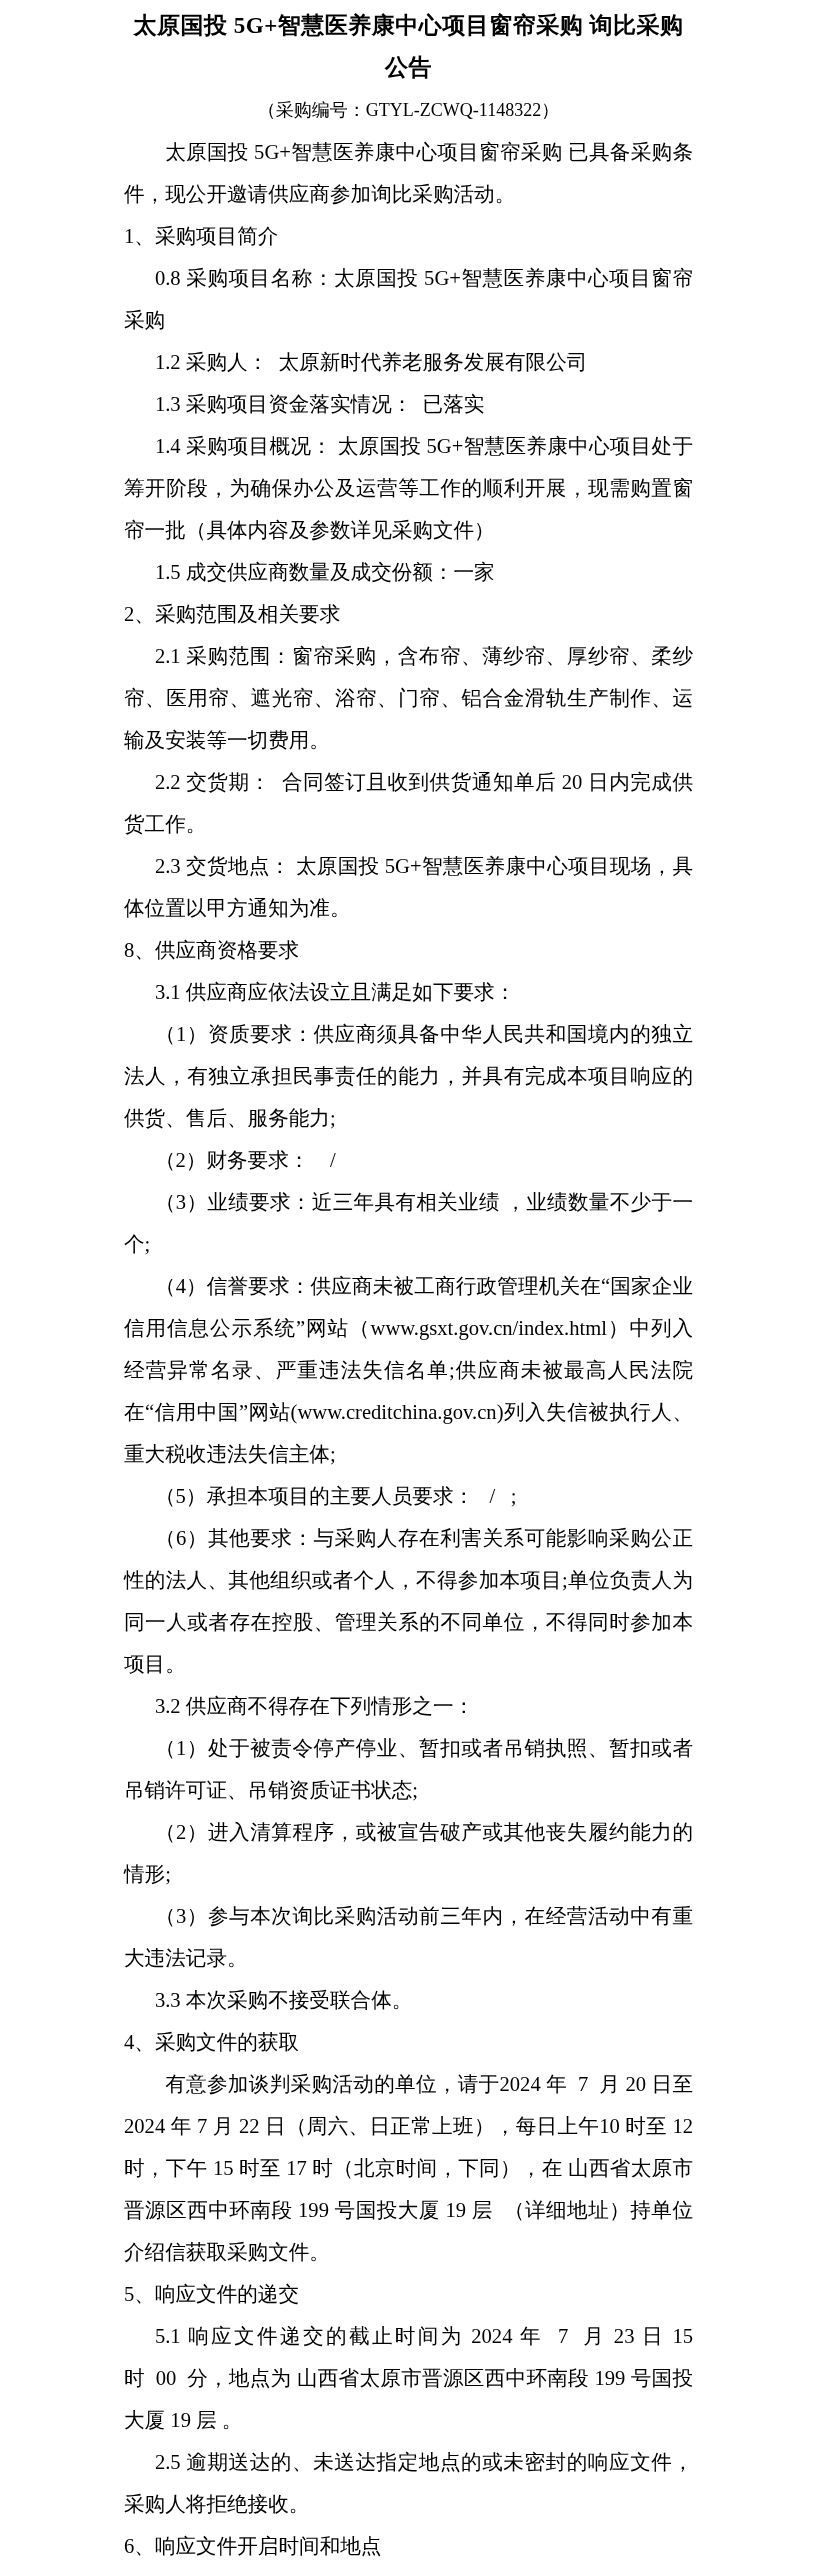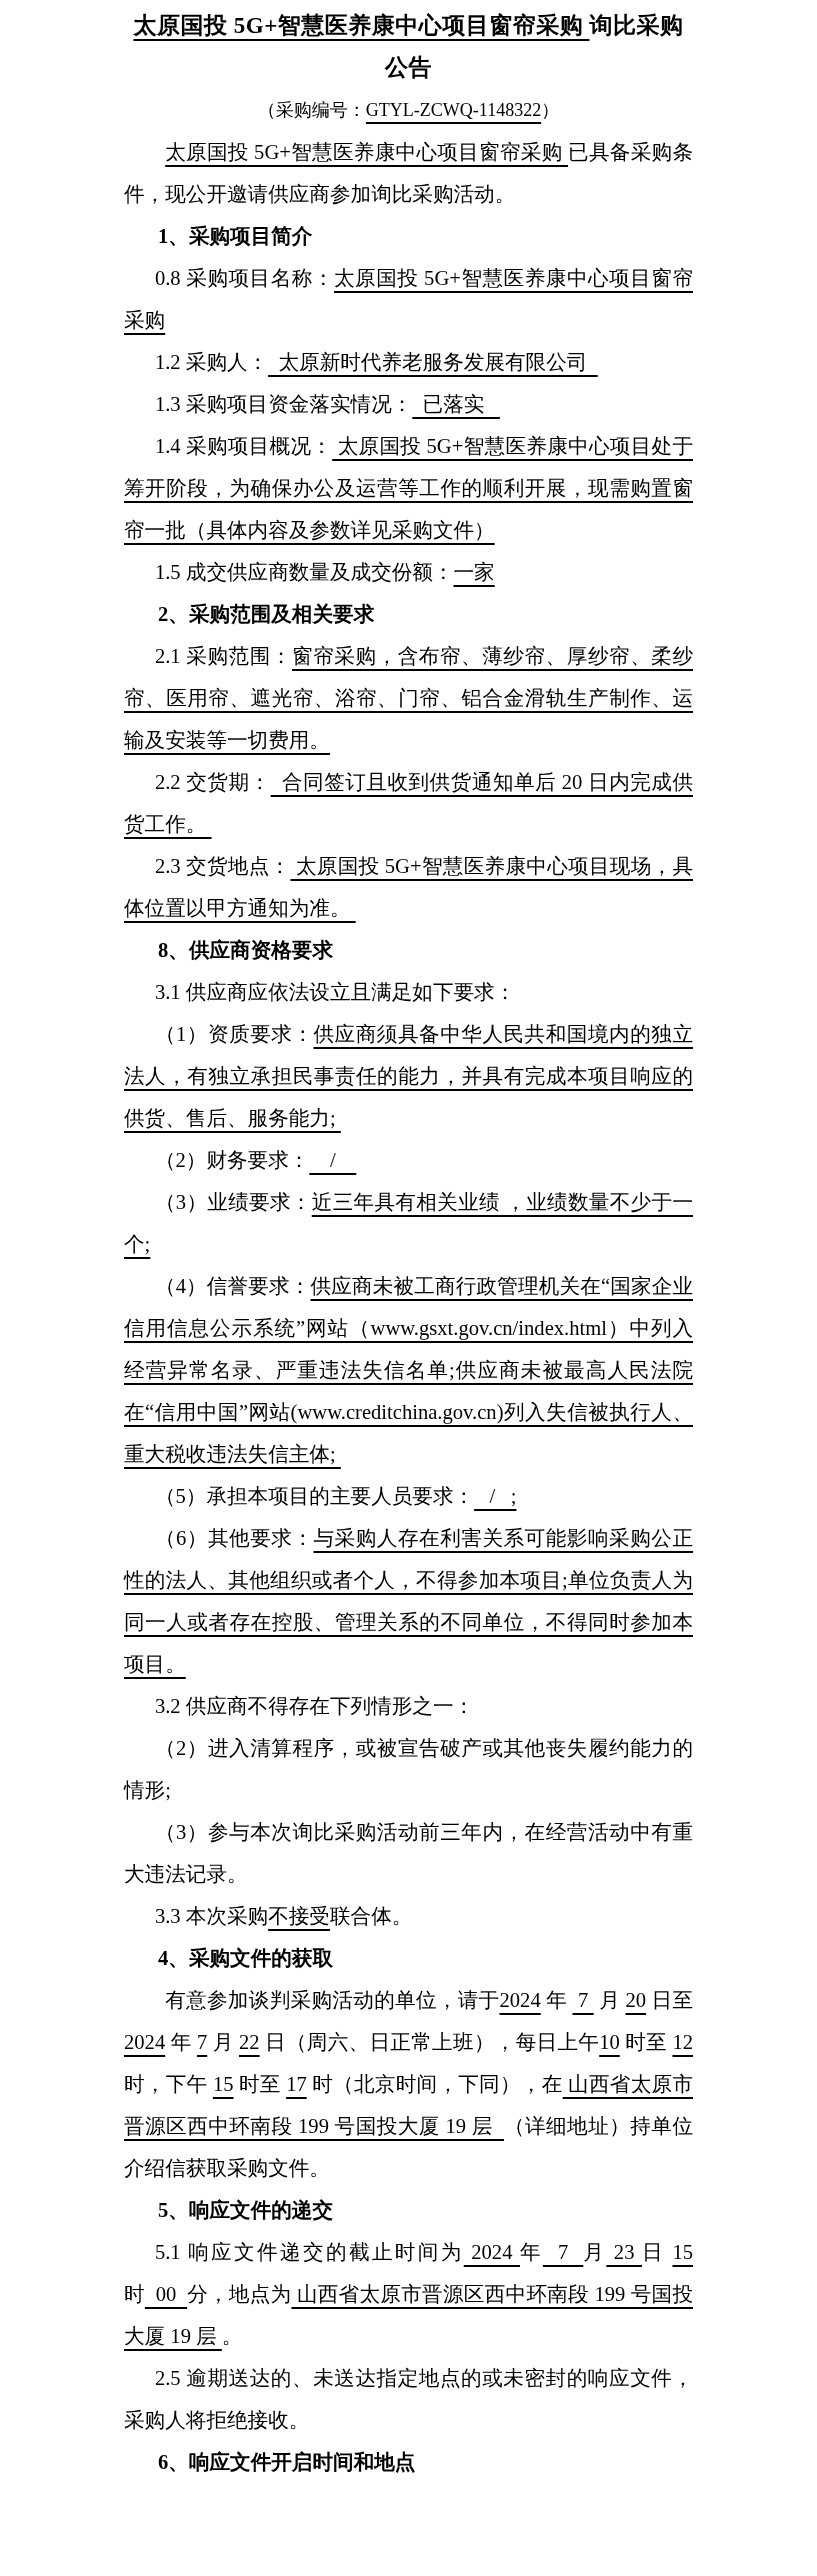--- a/index.html
+++ b/index.html
@@ -32,26 +32,24 @@
     line-height: 42px;
     margin: 0;
   }
   .para {
     margin: 0;
     text-align: justify;
   }
   .para.indent { text-indent: 2em; }
   .para.sub    { text-indent: 1.5em; }
   .para.heading {
-    font-weight: bold;
+    font-weight: normal;
     text-indent: 0;
-    margin-left: 34px;
   }
   .u {
-    text-decoration: underline;
     text-decoration-thickness: 1.5px;
     text-underline-offset: 5.7px;
     text-decoration-color: #000000;
   }
 </style>
 </head>
 <body>
 
 <div class="page">
   <h1 class="title"><span class="u">太原国投 5G+智慧医养康中心项目窗帘采购 </span><span>询比采购公告</span></h1>
@@ -70,20 +68,21 @@
       <div class="para sub"><span>2.3 交货地点：</span><span class="u">&nbsp;太原国投 5G+智慧医养康中心项目现场，具体位置以甲方通知为准。&nbsp;</span></div>
       <div class="para heading"><span>8、供应商资格要求</span></div>
       <div class="para sub"><span>3.1 供应商应依法设立且满足如下要求：</span></div>
       <div class="para sub"><span>（1）资质要求：</span><span class="u">供应商须具备中华人民共和国境内的独立法人，有独立承担民事责任的能力，并具有完成本项目响应的供货、售后、服务能力;&nbsp;</span></div>
       <div class="para sub"><span>（2）财务要求：</span><span class="u">&nbsp;&nbsp;&nbsp;&nbsp;/&nbsp;&nbsp;&nbsp;&nbsp;</span></div>
       <div class="para sub"><span>（3）业绩要求：</span><span class="u">近三年具有相关业绩 ，业绩数量不少于一个;</span></div>
       <div class="para sub"><span>（4）信誉要求：</span><span class="u">供应商未被工商行政管理机关在“国家企业信用信息公示系统”网站（www.gsxt.gov.cn/index.html）中列入经营异常名录、严重违法失信名单;供应商未被最高人民法院在“信用中国”网站(www.creditchina.gov.cn)列入失信被执行人、重大税收违法失信主体;&nbsp;</span></div>
       <div class="para sub"><span>（5）承担本项目的主要人员要求：</span><span class="u">&nbsp;&nbsp;&nbsp;/&nbsp;&nbsp;&nbsp;;</span></div>
       <div class="para sub"><span>（6）其他要求：</span><span class="u">与采购人存在利害关系可能影响采购公正性的法人、其他组织或者个人，不得参加本项目;单位负责人为同一人或者存在控股、管理关系的不同单位，不得同时参加本项目。</span></div>
       <div class="para sub"><span>3.2 供应商不得存在下列情形之一：</span></div>
+      <div class="para sub"><span>（1）处于被责令停产停业、暂扣或者吊销执照、暂扣或者吊销许可证、吊销资质证书状态;</span></div>
       <div class="para sub"><span>（2）进入清算程序，或被宣告破产或其他丧失履约能力的情形;</span></div>
       <div class="para sub"><span>（3）参与本次询比采购活动前三年内，在经营活动中有重大违法记录。</span></div>
       <div class="para sub"><span>3.3 本次采购</span><span class="u">不接受</span><span>联合体。</span></div>
       <div class="para heading"><span>4、采购文件的获取</span></div>
       <div class="para indent"><span>有意参加谈判采购活动的单位，请于</span><span class="u">2024</span><span> 年 </span><span class="u">&nbsp;7&nbsp;</span><span> 月 </span><span class="u">20</span><span> 日至 </span><span class="u">2024</span><span> 年 </span><span class="u">7</span><span> 月 </span><span class="u">22</span><span> 日（周六、日正常上班），每日上午</span><span class="u">10</span><span> 时至 </span><span class="u">12</span><span> 时，下午 </span><span class="u">15</span><span> 时至 </span><span class="u">17</span><span> 时（北京时间，下同），在</span><span class="u">&nbsp;山西省太原市晋源区西中环南段 199 号国投大厦 19 层&nbsp;&nbsp;</span><span>（详细地址）持单位介绍信获取采购文件。</span></div>
       <div class="para heading"><span>5、响应文件的递交</span></div>
       <div class="para sub"><span>5.1 响应文件递交的截止时间为</span><span class="u">&nbsp;2024&nbsp;</span><span>年</span><span class="u">&nbsp;&nbsp;7&nbsp;&nbsp;</span><span>月</span><span class="u">&nbsp;23&nbsp;</span><span>日 </span><span class="u">15</span><span> 时</span><span class="u">&nbsp;&nbsp;00&nbsp;&nbsp;</span><span>分，地点为</span><span class="u">&nbsp;山西省太原市晋源区西中环南段 199 号国投大厦 19 层&nbsp;</span><span>。</span></div>
       <div class="para sub"><span>2.5 逾期送达的、未送达指定地点的或未密封的响应文件，采购人将拒绝接收。</span></div>
       <div class="para heading"><span>6、响应文件开启时间和地点</span></div>
     </div>

